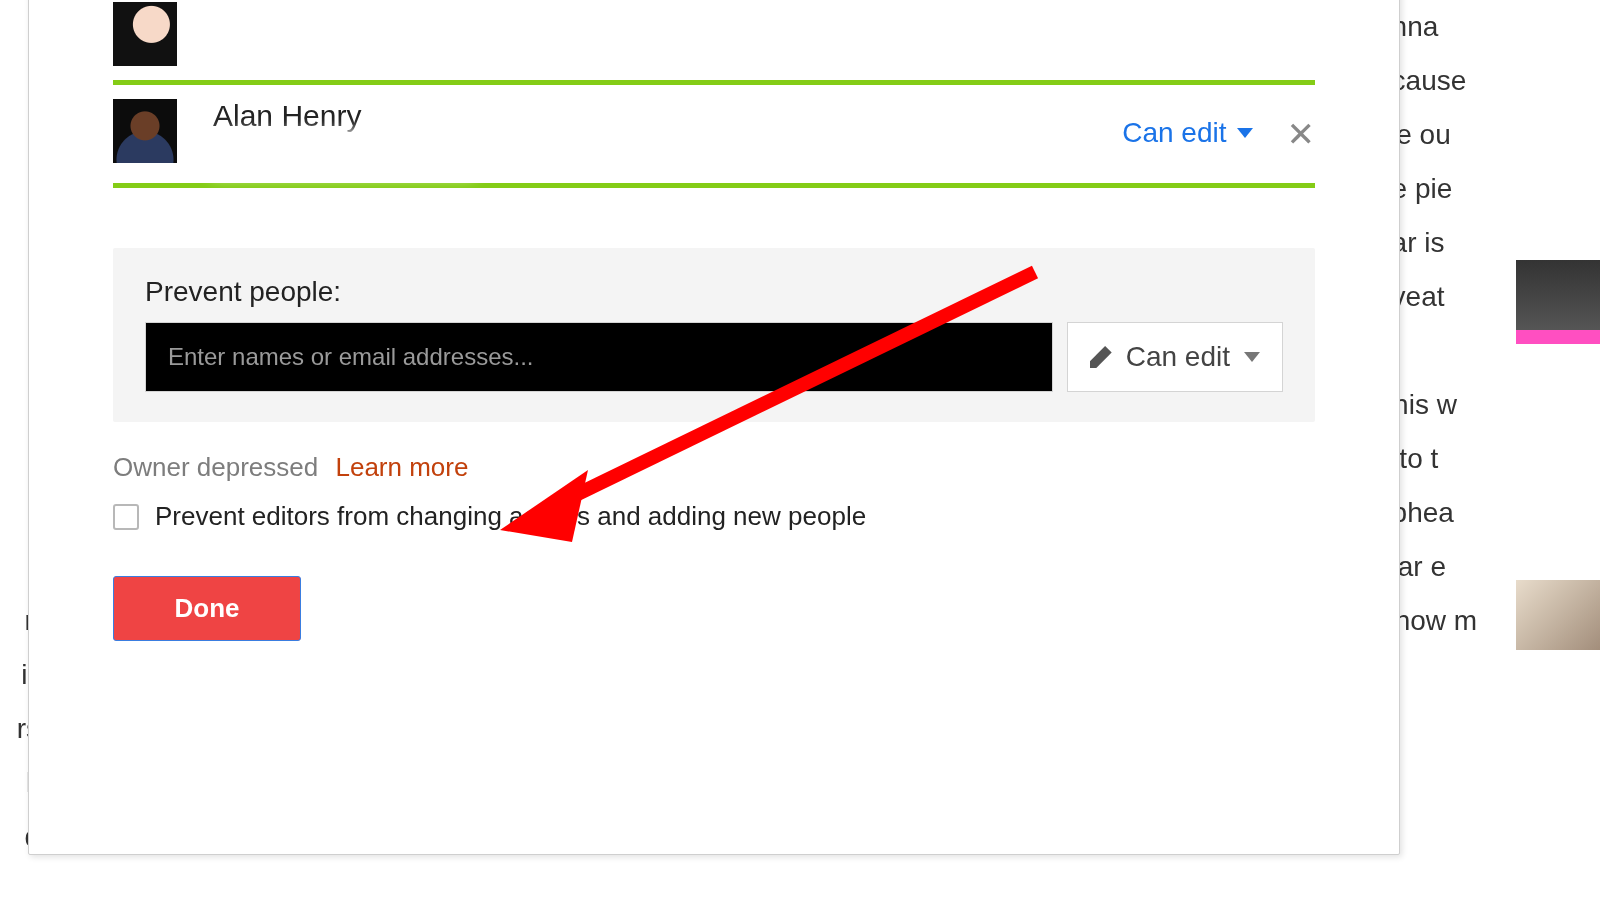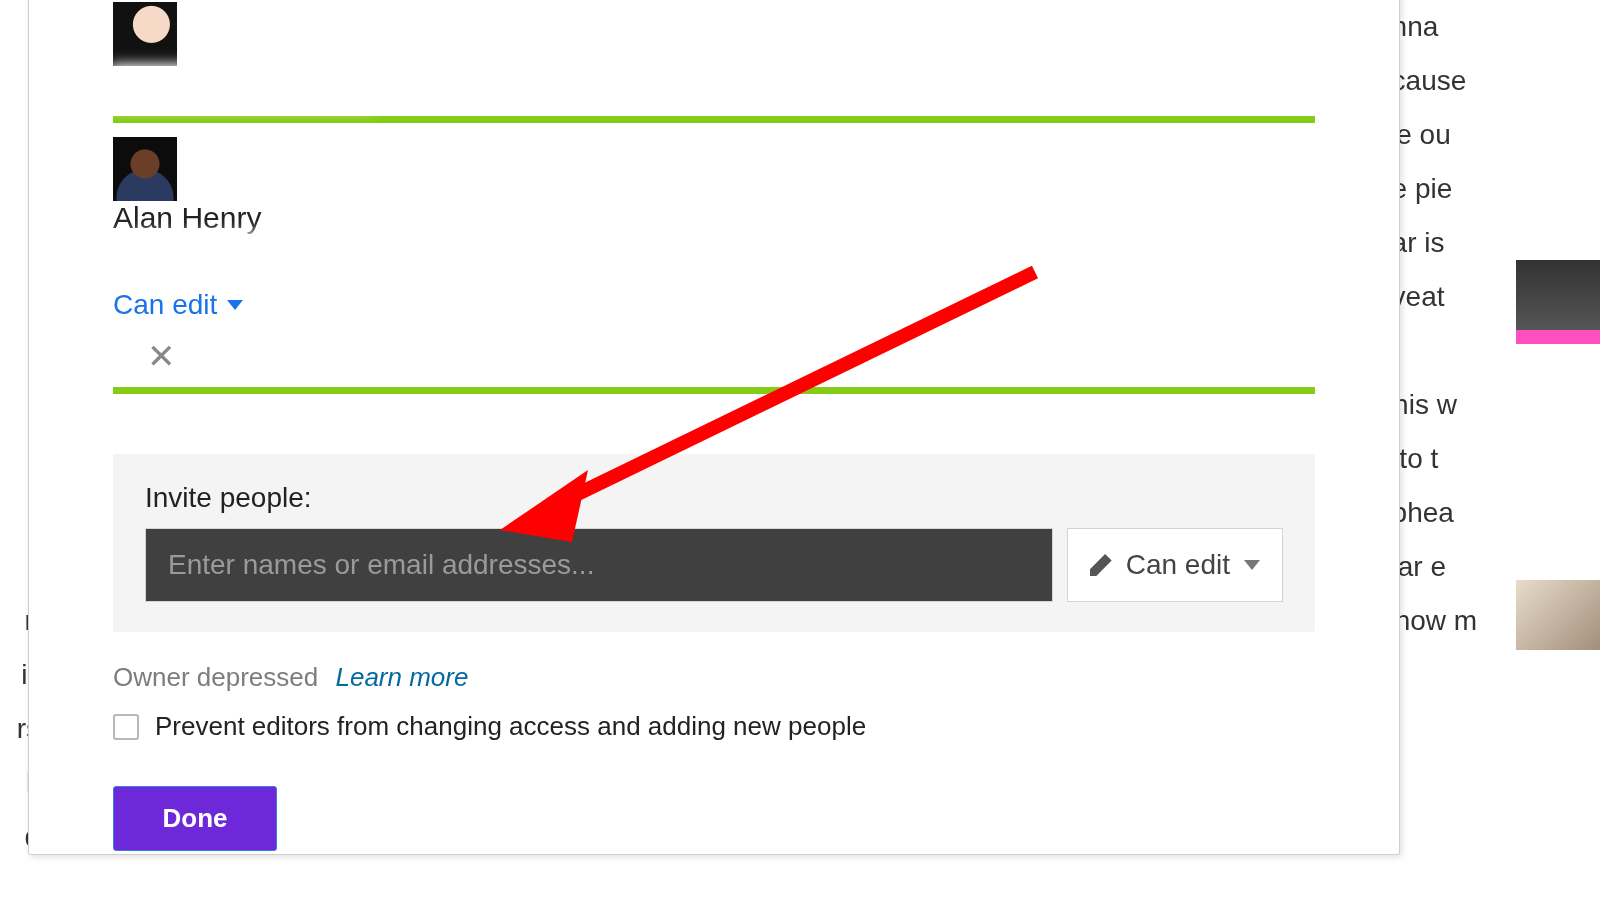--- a/index.html
+++ b/index.html
@@ -40,22 +40,21 @@
     display: flex;
     flex-direction: column;
   }
 
   .people-list { padding: 0 0 0 0; }
   .person-row {
     display: flex;
     align-items: flex-start;
     padding: 14px 0 14px 0;
     margin: 0 84px 0 84px;
-    border-bottom: 7px solid #84cc16;
-    flex-direction: column;
+    border-bottom: 5px solid #84cc16;
   }
   .person-row.first { border-top: 1px solid #e6e6e6; }
   .avatar {
     width: 64px; height: 64px;
     background: #1e1e1e;
     margin-right: 36px;
     flex-shrink: 0;
     position: relative;
     overflow: hidden;
   }
@@ -96,22 +95,22 @@
   .invite-block {
     margin: 60px 84px 0 84px;
     background:#f4f4f4;
     border-radius:2px;
     padding: 28px 32px 30px 32px;
   }
   .invite-label { font-size:28px; color:#222; margin-bottom:14px; }
   .invite-row { display:flex; gap:14px; align-items:stretch; }
   .invite-input {
     flex:1;
-    background:#404040; border:1px solid #d4d4d4;
-    font-size:28px; color:#9a9a9a;
+    background:#000000; border:1px solid #d4d4d4;
+    font-size:24px; color:#9a9a9a;
     padding: 20px 22px;
   }
   .perm-btn {
     display:flex; align-items:center; gap:14px;
     background:#fff; border:1px solid #d4d4d4;
     padding: 0 22px;
     font-size:28px; color:#444;
     cursor:pointer;
     white-space:nowrap;
   }
@@ -126,33 +125,33 @@
   .caret2 {
     width:0;height:0;border-left:8px solid transparent;border-right:8px solid transparent;
     border-top:10px solid #777;
   }
 
   .owner-settings {
     margin: 30px 84px 0 84px;
     font-size:26px;
   }
   .os-head { color:#7d7d7d; }
-  .os-head a { color:#0369a1; text-decoration:none; margin-left:10px;font-style:italic; }
+  .os-head a { color:#c2410c; text-decoration:none; margin-left:10px; }
   .chk-row { display:flex; align-items:center; gap:16px; margin-top:18px; color:#222; font-size:26px;}
   .chk {
     width:26px;height:26px;border:2px solid #b8b8b8;border-radius:3px;background:#fff;cursor:pointer;flex-shrink:0;
   }
 
   .done-btn {
     margin: 44px 0 0 84px;
     display:inline-flex;align-items:center;justify-content:center;
-    background:#6d28d9;color:#fff;font-size:26px;font-weight:600;
+    background:#ef4444;color:#fff;font-size:26px;font-weight:600;
     border:1px solid #3a7de0;border-radius:3px;
     padding: 16px 40px; cursor:pointer;
-    width:164px;
+    width:188px;
   }
 
   
   .arrow-svg { position:absolute; left:0; top:0; width:100%; height:100%; pointer-events:none; }
 
   
   .thumb { position:absolute; right:-6px; width:90px; height:70px; background:#ccc; }
 
 </style>
 </head>
@@ -226,21 +225,21 @@
       </div>
       <div class="perm">
         <span>Can edit</span>
         <span class="caret"></span>
       </div>
       <div class="row-remove">✕</div>
     </div>
   </div>
 
   <div class="invite-block">
-    <div class="invite-label">Invite people:</div>
+    <div class="invite-label">Prevent people:</div>
     <div class="invite-row">
       <div class="invite-input">Enter names or email addresses...</div>
       <div class="perm-btn">
         <span class="pencil"></span>
         <span>Can edit</span>
         <span class="caret2"></span>
       </div>
     </div>
   </div>
 

